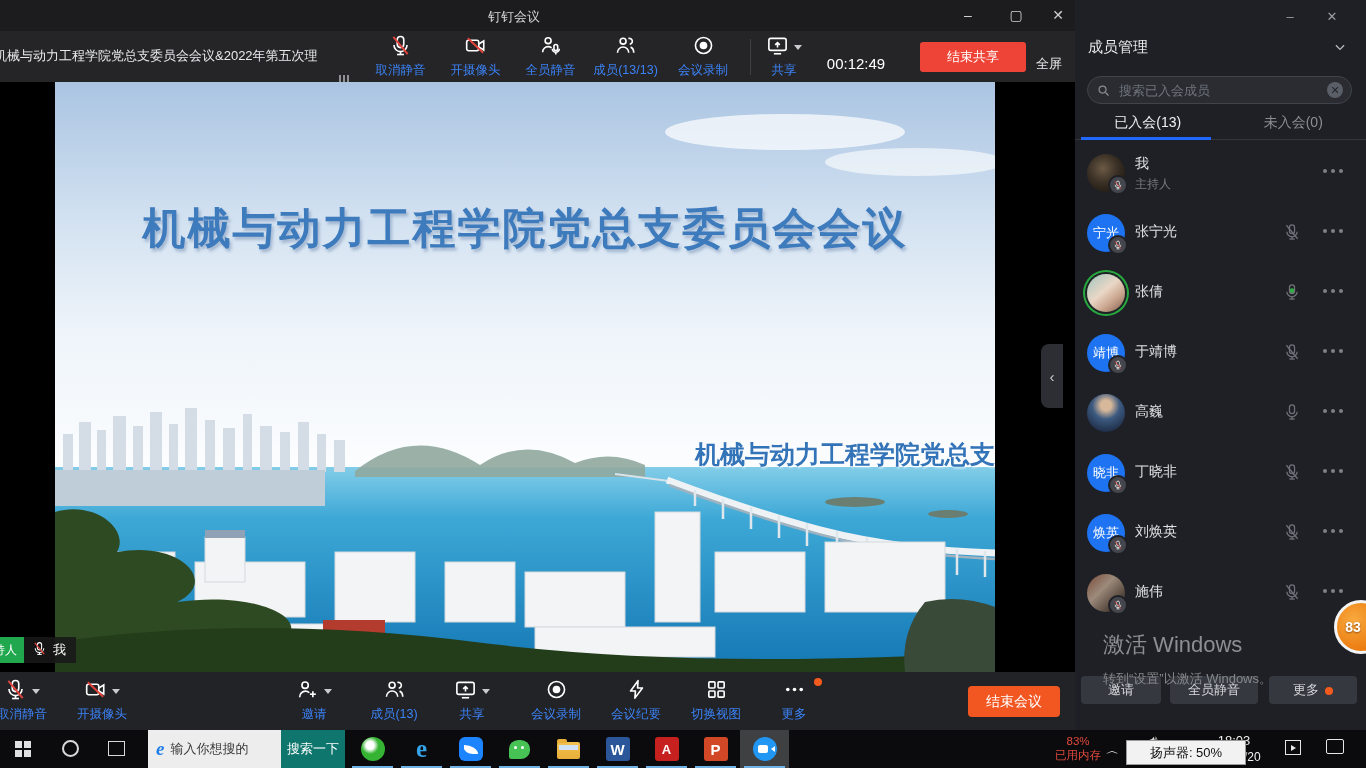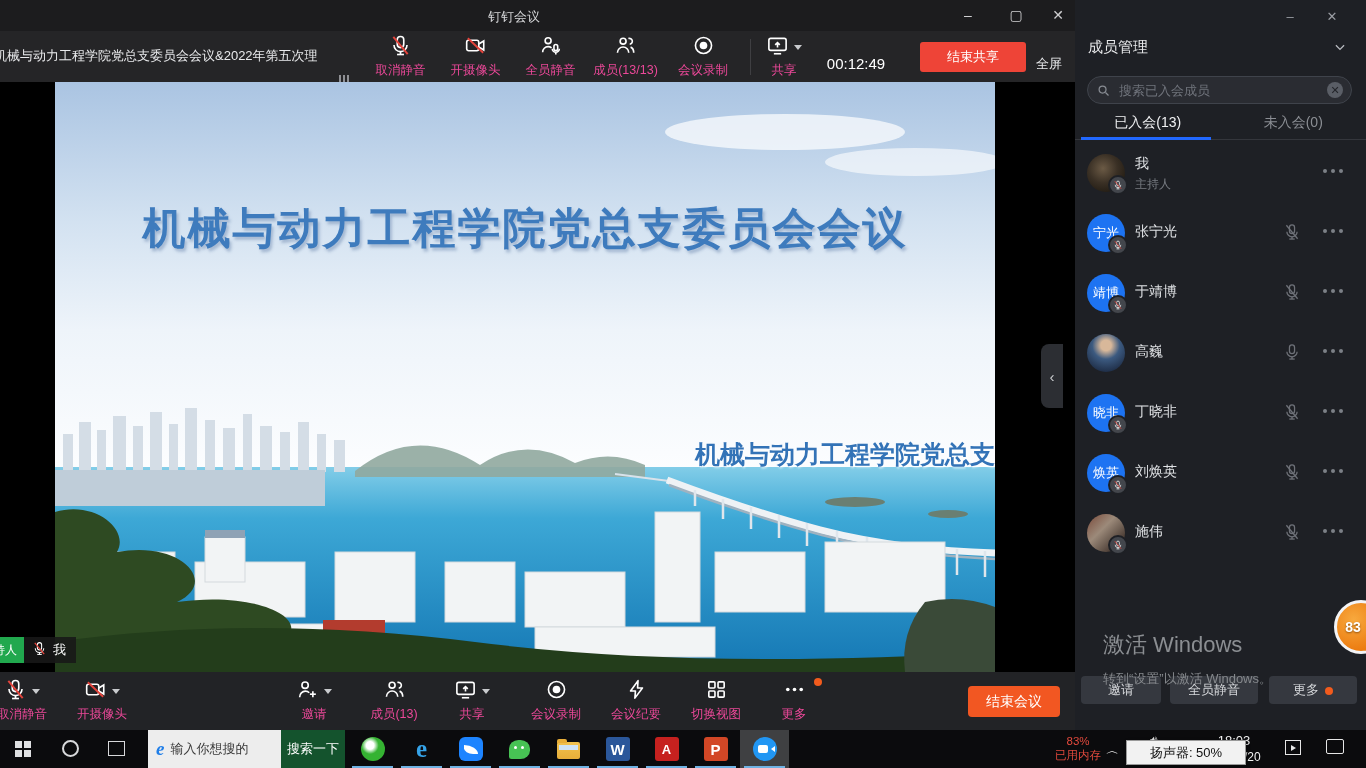--- a/index.html
+++ b/index.html
@@ -12,21 +12,21 @@
   #app-title{position:absolute;left:488px;top:8px;color:#d6d7d9;font-size:13px;}
   .winctl{position:absolute;top:0;width:40px;height:30px;display:flex;align-items:center;justify-content:center;color:#cfcfd1;font-size:14px;}
   #toolbar{position:absolute;left:0;top:31px;width:1075px;height:51px;background:#252527;}
   #meeting-title{position:absolute;left:-6px;top:16px;width:342px;overflow:hidden;white-space:nowrap;color:#e9eaec;font-size:13px;}
   #drag-handle{position:absolute;left:339px;top:44px;display:flex;gap:2px;}
   #drag-handle i{display:block;width:2px;height:16px;background:#8f9094;}
   #top-tools{position:absolute;left:363px;top:1px;height:50px;display:flex;}
   .tbtn{display:flex;flex-direction:column;align-items:center;justify-content:center;color:#ededee;cursor:default;}
   .tbtn .icrow{display:flex;align-items:center;height:24px;color:#fff;}
   .tbtn svg{width:23px;height:23px;}
-  .tbtn .lb{font-size:12.5px;margin-top:3px;white-space:nowrap;color:#ec4899;}
+  .tbtn .lb{font-size:12.5px;margin-top:3px;white-space:nowrap;color:#3b82f6;}
   .caret{width:0;height:0;border:4px solid transparent;border-top:5px solid #c9cbce;margin-left:5px;margin-top:4px;}
   #tool-divider{position:absolute;left:750px;top:8px;width:1px;height:36px;background:#3f3f42;}
   #share-tool{position:absolute;left:752px;top:1px;width:64px;height:50px;}
   #timer{position:absolute;left:816px;top:24px;width:80px;text-align:center;color:#fff;font-size:15px;}
   #end-share{position:absolute;left:920px;top:11px;width:106px;height:30px;background:#ee4437;color:#fff;font-size:13px;border:none;border-radius:3px;}
   #fullscreen-lb{position:absolute;left:1036px;top:24px;color:#e9eaec;font-size:13px;white-space:nowrap;}
 
   
   #stage{position:absolute;left:0;top:82px;width:1075px;height:590px;background:#000;overflow:hidden;}
   #slide{position:absolute;left:55px;top:0;width:940px;height:590px;background:#e8f0f8;overflow:hidden;}
@@ -104,21 +104,21 @@
   
   #taskbar{position:absolute;left:0;top:730px;width:1366px;height:38px;background:#0b0b0d;z-index:100;}
   #start{position:absolute;left:0;top:0;width:46px;height:38px;display:flex;align-items:center;justify-content:center;}
   #start .grid{display:grid;grid-template-columns:7px 7px;grid-template-rows:7px 7px;gap:1.5px;}
   #start .grid i{background:#dfe0e2;}
   #cortana{position:absolute;left:62px;top:10px;width:17px;height:17px;border:2px solid #d8d9db;border-radius:50%;box-sizing:border-box;}
   #taskview{position:absolute;left:108px;top:11px;width:17px;height:15px;border:1.5px solid #d8d9db;box-sizing:border-box;}
   #tb-search{position:absolute;left:148px;top:0;width:197px;height:38px;background:#ededed;display:flex;align-items:center;}
   #ie-e{color:#1f7ee8;font-size:19px;font-style:italic;font-weight:bold;margin:0 6px 0 8px;font-family:"Liberation Serif","DejaVu Serif",serif;}
   #tb-search-text{flex:1;color:#3a3a3a;font-size:13px;white-space:nowrap;overflow:hidden;}
-  #tb-search-btn{width:64px;height:38px;background:#14532d;color:#fff;font-size:13px;border:none;}
+  #tb-search-btn{width:64px;height:38px;background:#0f766e;color:#fff;font-size:13px;border:none;}
   #task-apps{position:absolute;left:348px;top:0;height:38px;display:flex;}
   .tapp{width:49px;height:38px;position:relative;display:flex;align-items:center;justify-content:center;}
   .tapp::after{content:"";position:absolute;left:4px;right:4px;bottom:0;height:2px;background:#6fb2e3;}
   .tapp.active{background:#3f4042;}
   .tico{width:24px;height:24px;position:relative;display:flex;align-items:center;justify-content:center;font-weight:bold;}
   .i-360{background:radial-gradient(circle at 38% 35%,#fff 18%,#35b332 40%);border-radius:50%;}
   .i-edge{color:#35a3e8;font-size:25px;font-family:"Liberation Serif","DejaVu Serif",serif;}
   .i-ding{background:#1d84ff;border-radius:6px;}
   .i-ding::before{content:"";position:absolute;left:5px;top:8px;width:14px;height:9px;background:#fff;border-radius:0 100% 0 65%;}
   .i-wechat{background:#47c254;border-radius:45% 45% 45% 12%;width:21px;height:19px;}
@@ -498,20 +498,36 @@
               <line x1="8.4" y1="21.4" x2="15.6" y2="21.4"></line>
               <line x1="4.5" y1="3" x2="19.5" y2="21" stroke-width="1.7"></line>
             </svg></div>
           <div class="mdots">
             <i></i>
             <i></i>
             <i></i>
           </div>
         </div>
         <div class="mrow">
+          <div class="avatar av-zhangqian speaking"></div>
+          <div class="mname">张倩</div>
+          <div class="mmic"><svg viewBox="0 0 24 24" fill="none" stroke="currentColor" stroke-width="1.7">
+              <rect x="8.6" y="7" width="6.8" height="7.2" rx="3.4" fill="#2fae43" stroke="none"></rect>
+              <rect x="8.6" y="2.6" width="6.8" height="11.6" rx="3.4"></rect>
+              <path d="M5.2 11.6a6.8 6.8 0 0 0 13.6 0"></path>
+              <line x1="12" y1="18.4" x2="12" y2="21.4"></line>
+              <line x1="8.4" y1="21.4" x2="15.6" y2="21.4"></line>
+            </svg></div>
+          <div class="mdots">
+            <i></i>
+            <i></i>
+            <i></i>
+          </div>
+        </div>
+        <div class="mrow">
           <div class="avatar blue">靖博<div class="mbadge">
               <svg viewBox="0 0 24 24" fill="none" stroke="currentColor" stroke-width="1.7">
                 <rect x="8.6" y="2.6" width="6.8" height="11.6" rx="3.4"></rect>
                 <path d="M5.2 11.6a6.8 6.8 0 0 0 13.6 0"></path>
                 <line x1="12" y1="18.4" x2="12" y2="21.4"></line>
                 <line x1="8.4" y1="21.4" x2="15.6" y2="21.4"></line>
                 <line x1="4.5" y1="3" x2="19.5" y2="21" stroke="#e5443c" stroke-width="2"></line>
               </svg>
             </div></div>
           <div class="mname">于靖博</div>

